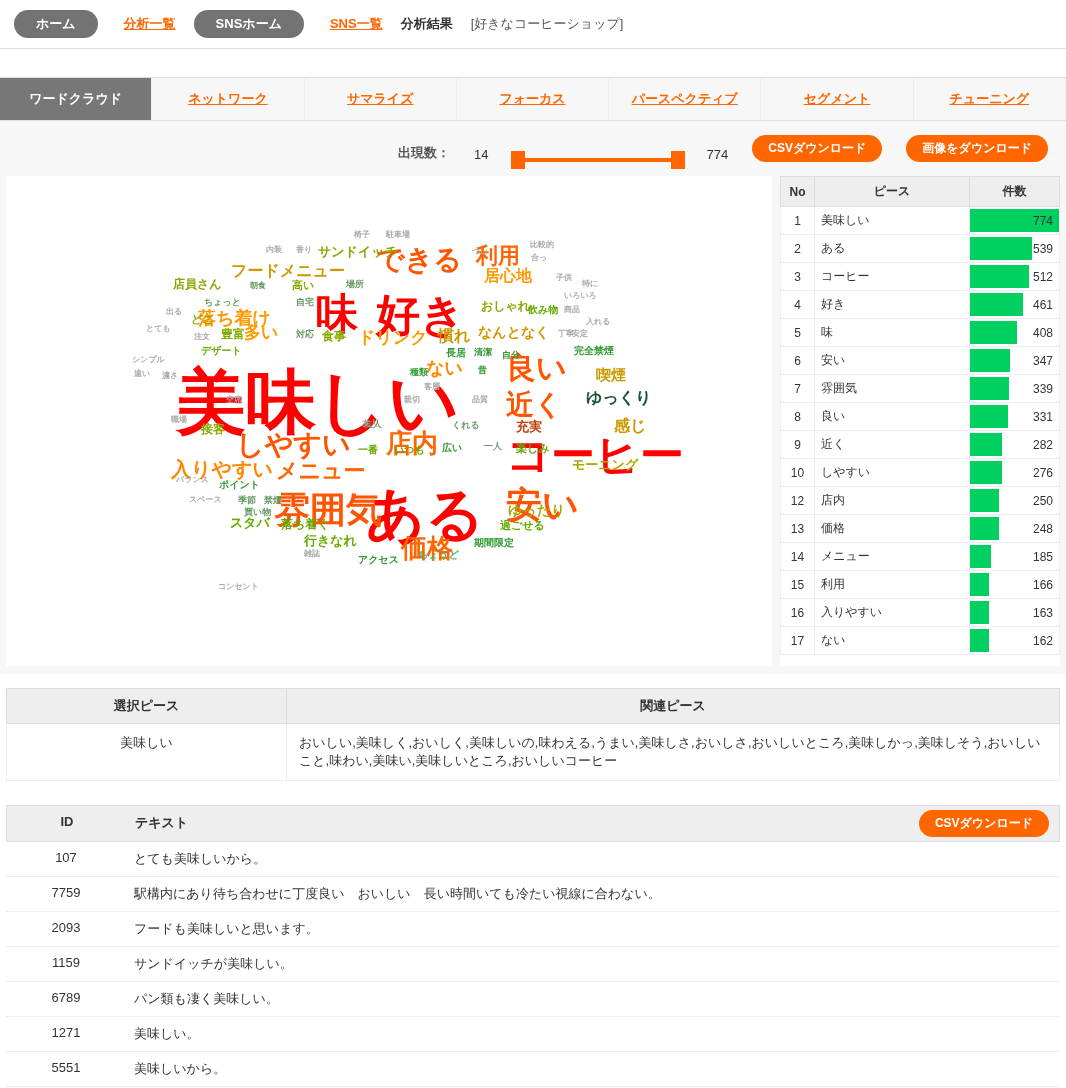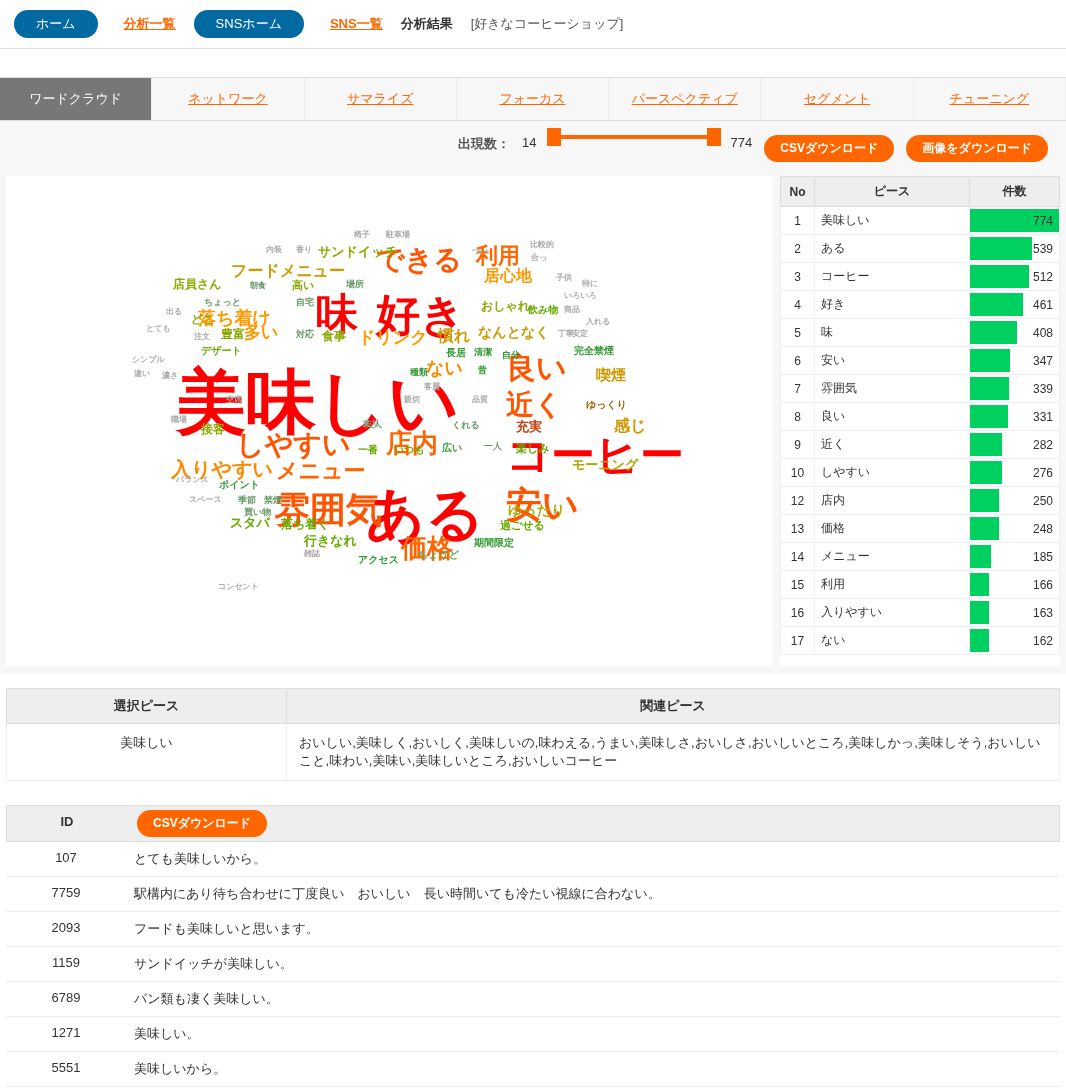--- a/index.html
+++ b/index.html
@@ -1,25 +1,25 @@
 <!DOCTYPE html>
 <html><head>
 <meta charset="utf-8">
 <style>
 * { margin: 0; padding: 0; box-sizing: border-box; }
 body { font-family: "Hiragino Sans", "Meiryo", sans-serif; font-size: 13px; color: #333; background: #fff; width: 1066px; }
 .topnav { display: flex; align-items: center; gap: 18px; padding: 10px 14px; border-bottom: 1px solid #e0e0e0; }
-.pill-btn { background: #0369a1; color: #fff; border: none; border-radius: 14px; padding: 5px 22px; font-size: 13px; font-weight: normal; cursor: pointer; }
+.pill-btn { background: #737373; color: #fff; border: none; border-radius: 14px; padding: 5px 22px; font-size: 13px; font-weight: bold; cursor: pointer; }
 .topnav a { color: #ff6600; text-decoration: underline; font-weight: bold; margin-left: 8px; }
 .topnav .result-label { font-weight: bold; color: #333; }
 .topnav .result-query { color: #555; }
 .subtabs { display: flex; background: #f7f7f7; border-top: 1px solid #ddd; border-bottom: 1px solid #ddd; margin-top: 28px; }
-.subtabs .tab { flex: 1; text-align: center; padding: 12px 0; color: #ff6600; text-decoration: underline; font-weight: normal; cursor: pointer; border-right: 1px solid #eee; }
+.subtabs .tab { flex: 1; text-align: center; padding: 12px 0; color: #ff6600; text-decoration: underline; font-weight: bold; cursor: pointer; border-right: 1px solid #eee; }
 .subtabs .tab.active { background: #777; color: #fff; text-decoration: none; }
-.controls-row { display: flex; align-items: flex-start; justify-content: flex-end; gap: 12px; padding: 14px 18px; background: #f7f7f7; }
+.controls-row { display: flex; align-items: flex-end; justify-content: flex-end; gap: 24px; padding: 14px 18px; background: #f7f7f7; }
 .controls-row .lbl { color: #555; font-weight: bold; }
 .slider-wrap { display: flex; align-items: center; gap: 6px; }
 .slider-track { width: 170px; height: 4px; background: #ff6600; position: relative; }
 .slider-handle { width: 14px; height: 18px; background: #ff6600; position: absolute; top: -7px; }
 .dl-btn { background: #ff6600; color: #fff; border: none; border-radius: 14px; padding: 5px 16px; font-size: 12px; font-weight: bold; cursor: pointer; }
 .main-area { display: flex; background: #f7f7f7; padding: 0 6px 8px 6px; gap: 8px; }
 .wordcloud { flex: 1; background: #fff; height: 490px; position: relative; }
 .wc-word { position: absolute; font-weight: bold; white-space: nowrap; }
 .piece-table { width: 280px; background: #fff; overflow-y: auto; }
 .piece-table table { width: 100%; border-collapse: collapse; }
@@ -99,21 +99,21 @@
       <span class="wc-word" style="left: 165px; top: 280px; font-size: 20px; color: rgb(255, 136, 0);">入りやすい</span>
       <span class="wc-word" style="left: 420px; top: 180px; font-size: 18px; color: rgb(255, 136, 0);">ない</span>
       <span class="wc-word" style="left: 192px; top: 130px; font-size: 18px; color: rgb(255, 153, 0);">落ち着け</span>
       <span class="wc-word" style="left: 238px; top: 145px; font-size: 17px; color: rgb(255, 153, 0);">多い</span>
       <span class="wc-word" style="left: 352px; top: 150px; font-size: 17px; color: rgb(255, 153, 0);">ドリンク</span>
       <span class="wc-word" style="left: 432px; top: 150px; font-size: 16px; color: rgb(204, 153, 0);">慣れ</span>
       <span class="wc-word" style="left: 225px; top: 85px; font-size: 16px; color: rgb(204, 153, 0);">フードメニュー</span>
       <span class="wc-word" style="left: 478px; top: 90px; font-size: 16px; color: rgb(255, 153, 0);">居心地</span>
       <span class="wc-word" style="left: 608px; top: 240px; font-size: 16px; color: rgb(204, 153, 0);">感じ</span>
       <span class="wc-word" style="left: 590px; top: 190px; font-size: 15px; color: rgb(204, 153, 0);">喫煙</span>
-      <span class="wc-word" style="left: 580px; top: 222px; font-size: 10px; color: #a16207;">ゆっくり</span>
+      <span class="wc-word" style="left: 580px; top: 212px; font-size: 16px; color: #14532d;">ゆっくり</span>
       <span class="wc-word" style="left: 472px; top: 148px; font-size: 14px; color: rgb(204, 153, 0);">なんとなく</span>
       <span class="wc-word" style="left: 566px; top: 280px; font-size: 13px; color: rgb(170, 170, 0);">モーニング</span>
       <span class="wc-word" style="left: 502px; top: 326px; font-size: 14px; color: rgb(170, 170, 0);">ゆったり</span>
       <span class="wc-word" style="left: 312px; top: 67px; font-size: 13px; color: rgb(136, 170, 0);">サンドイッチ</span>
       <span class="wc-word" style="left: 224px; top: 338px; font-size: 13px; color: rgb(102, 170, 0);">スタバ</span>
       <span class="wc-word" style="left: 298px; top: 356px; font-size: 13px; color: rgb(102, 170, 0);">行きなれ</span>
       <span class="wc-word" style="left: 275px; top: 340px; font-size: 12px; color: rgb(102, 170, 0);">落ち着く</span>
       <span class="wc-word" style="left: 195px; top: 245px; font-size: 12px; color: rgb(136, 170, 0);">接客</span>
       <span class="wc-word" style="left: 510px; top: 242px; font-size: 13px; color: #c2410c;">充実</span>
       <span class="wc-word" style="left: 167px; top: 100px; font-size: 12px; color: rgb(136, 170, 0);">店員さん</span>
@@ -287,20 +287,21 @@
       <tr>
     <td class="sel">美味しい</td>
     <td>おいしい,美味しく,おいしく,美味しいの,味わえる,うまい,美味しさ,おいしさ,おいしいところ,美味しかっ,美味しそう,おいしいこと,味わい,美味い,美味しいところ,おいしいコーヒー</td>
   </tr>
     </tbody>
 </table>
 
 <div class="text-section">
   <div class="text-header">
     <div class="col-id">ID</div>
+    <div class="col-text">テキスト</div>
     <div class="col-dl">
         <button class="dl-btn">CSVダウンロード</button>
       </div>
   </div>
   <div class="text-rows" id="text-rows">
       <div class="text-row">
         <div class="col-id">107</div>
         <div class="col-text">とても美味しいから。</div>
       </div>
       <div class="text-row">

